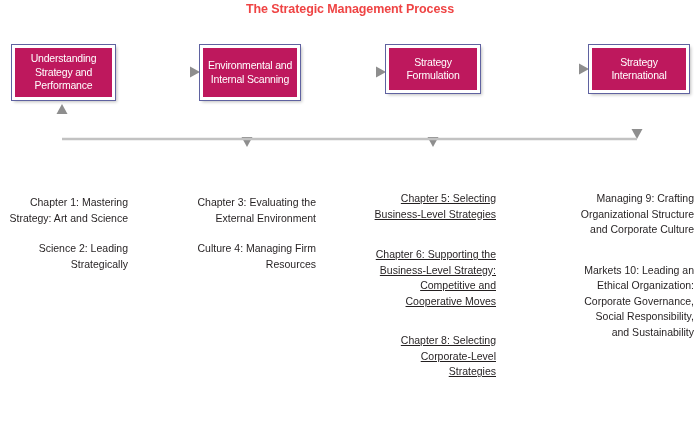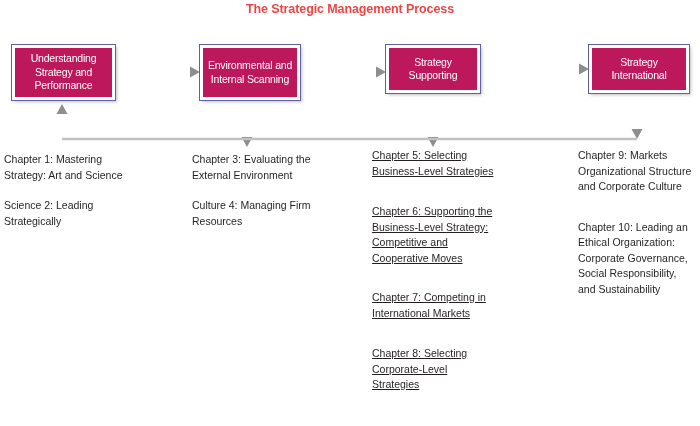--- a/index.html
+++ b/index.html
@@ -65,24 +65,25 @@
     position: absolute;
     left: 0; top: 0;
     width: 700px;
     height: 426px;
     pointer-events: none;
   }
 
   
   .col {
     position: absolute;
-    text-align: left;
+    text-align: right;
     font-size: 10.5px;
     line-height: 15.5px;
     color: #231f20;
+    margin-top: 43px;
   }
   .chapter { margin: 0 0 0 0; }
   .chapter + .chapter { margin-top: 15px; }
 
   #col0 { left: 4px;   top: 152px; width: 124px; }
   #col1 { left: 192px; top: 152px; width: 124px; }
   #col2 { left: 372px; top: 148px; width: 124px; text-decoration: underline; }
   #col3 { left: 578px; top: 148px; width: 116px; }
 
   #col2 .chapter:nth-child(2) { margin-top: 25px; }
@@ -150,41 +151,40 @@
     </g>
   </svg>
 
   <div class="stage-box" id="box0">
     <span class="label">Understanding Strategy and Performance</span>
   </div>
   <div class="stage-box" id="box1">
     <span class="label">Environmental and Internal Scanning</span>
   </div>
   <div class="stage-box" id="box2">
-    <span class="label">Strategy Supporting</span>
+    <span class="label">Strategy Formulation</span>
   </div>
   <div class="stage-box" id="box3">
     <span class="label">Strategy International</span>
   </div>
 
   <div class="col" id="col0">
     <p class="chapter">Chapter 1: Mastering Strategy: Art and Science</p>
     <p class="chapter">Science 2: Leading Strategically</p>
   </div>
 
   <div class="col" id="col1">
     <p class="chapter">Chapter 3: Evaluating the External Environment</p>
     <p class="chapter">Culture 4: Managing Firm Resources</p>
   </div>
 
   <div class="col" id="col2">
     <p class="chapter">Chapter 5: Selecting Business-Level Strategies</p>
     <p class="chapter">Chapter 6: Supporting the Business-Level Strategy: Competitive and Cooperative Moves</p>
-    <p class="chapter">Chapter 7: Competing in International Markets</p>
     <p class="chapter">Chapter 8: Selecting Corporate-Level Strategies</p>
   </div>
 
   <div class="col" id="col3">
-    <p class="chapter">Chapter 9: Markets Organizational Structure and Corporate Culture</p>
-    <p class="chapter">Chapter 10: Leading an Ethical Organization: Corporate Governance, Social Responsibility, and Sustainability</p>
+    <p class="chapter">Managing 9: Crafting Organizational Structure and Corporate Culture</p>
+    <p class="chapter">Markets 10: Leading an Ethical Organization: Corporate Governance, Social Responsibility, and Sustainability</p>
   </div>
 
 </div>
 
 </body></html>

